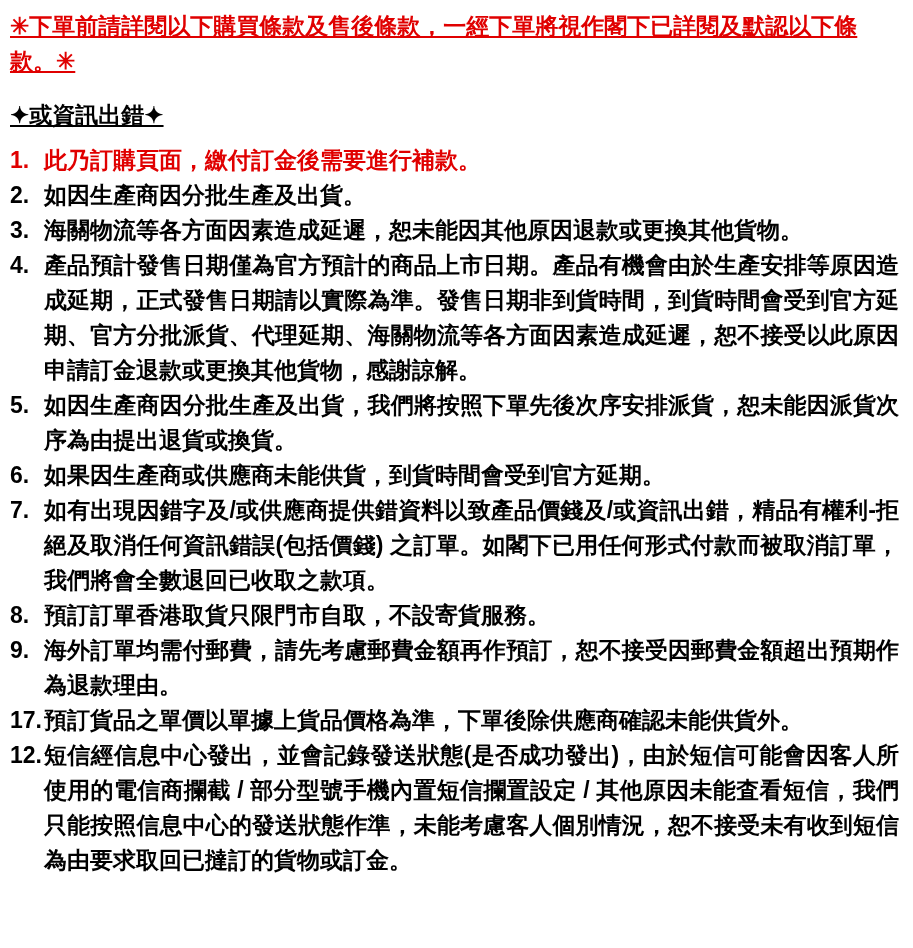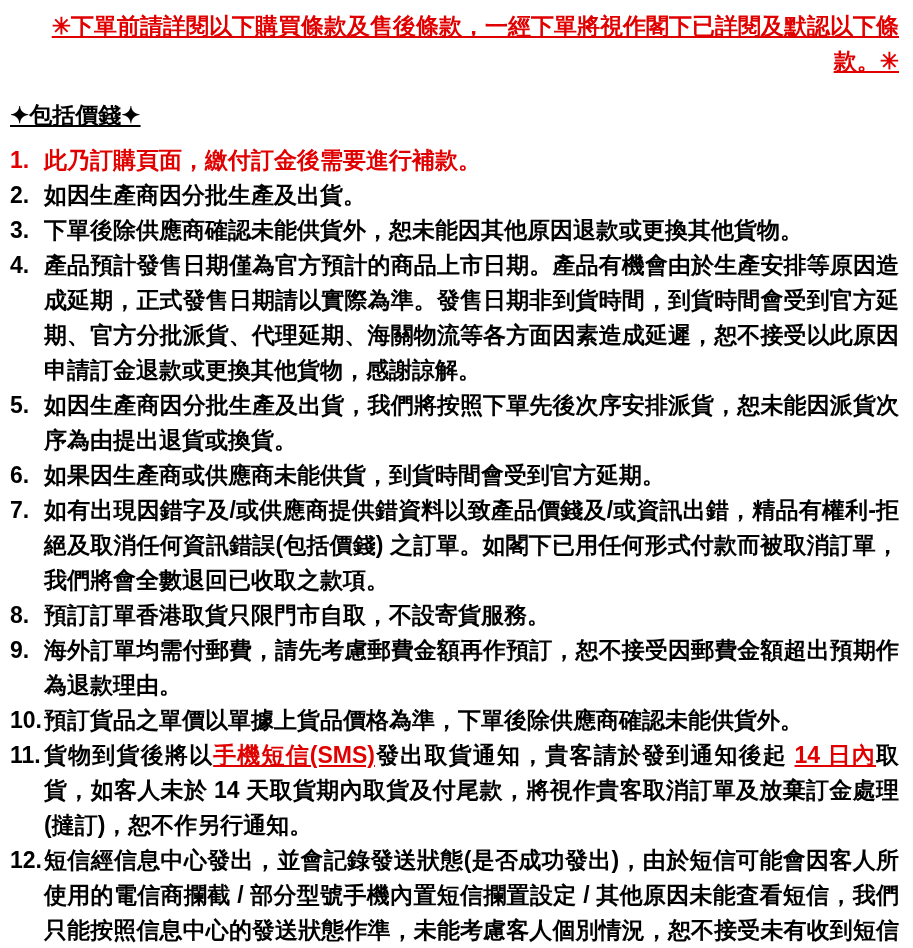--- a/index.html
+++ b/index.html
@@ -14,21 +14,20 @@
     font-family: "Liberation Sans", sans-serif;
     font-weight: bold;
     font-size: 23px;
     line-height: 35px;
     color: #000000;
   }
   .header-notice {
     color: var(--accent-red, #e00000);
     text-decoration: underline;
     margin: 0 0 0 2px;
-    text-align: right;
   }
   .section-title {
     margin-top: 19px;
     margin-left: 2px;
   }
   .section-title .title-text {
     text-decoration: underline;
   }
   .terms-list {
     margin-top: 10px;
@@ -55,35 +54,35 @@
   }
 </style>
 </head>
 <body>
 
 <div class="page">
 
   <div class="header-notice">✳下單前請詳閱以下購買條款及售後條款，一經下單將視作閣下已詳閱及默認以下條款。✳</div>
 
   <div class="section-title">
-    <span class="title-text">✦包括價錢✦</span>
+    <span class="title-text">✦或資訊出錯✦</span>
   </div>
 
   <div class="terms-list">
       <div class="term-row">
         <span class="term-num red">1.</span>
         <span class="term-text"><span class="red">此乃訂購頁面，繳付訂金後需要進行補款。</span></span>
       </div>
       <div class="term-row">
         <span class="term-num">2.</span>
         <span class="term-text"><span>如因生產商因分批生產及出貨。</span></span>
       </div>
       <div class="term-row">
         <span class="term-num">3.</span>
-        <span class="term-text"><span>下單後除供應商確認未能供貨外，恕未能因其他原因退款或更換其他貨物。</span></span>
+        <span class="term-text"><span>海關物流等各方面因素造成延遲，恕未能因其他原因退款或更換其他貨物。</span></span>
       </div>
       <div class="term-row">
         <span class="term-num">4.</span>
         <span class="term-text"><span>產品預計發售日期僅為官方預計的商品上市日期。產品有機會由於生產安排等原因造成延期，正式發售日期請以實際為準。發售日期非到貨時間，到貨時間會受到官方延期、官方分批派貨、代理延期、海關物流等各方面因素造成延遲，恕不接受以此原因申請訂金退款或更換其他貨物，感謝諒解。</span></span>
       </div>
       <div class="term-row">
         <span class="term-num">5.</span>
         <span class="term-text"><span>如因生產商因分批生產及出貨，我們將按照下單先後次序安排派貨，恕未能因派貨次序為由提出退貨或換貨。</span></span>
       </div>
       <div class="term-row">
@@ -96,26 +95,22 @@
       </div>
       <div class="term-row">
         <span class="term-num">8.</span>
         <span class="term-text"><span>預訂訂單香港取貨只限門市自取，不設寄貨服務。</span></span>
       </div>
       <div class="term-row">
         <span class="term-num">9.</span>
         <span class="term-text"><span>海外訂單均需付郵費，請先考慮郵費金額再作預訂，恕不接受因郵費金額超出預期作為退款理由。</span></span>
       </div>
       <div class="term-row">
-        <span class="term-num">10.</span>
+        <span class="term-num">17.</span>
         <span class="term-text"><span>預訂貨品之單價以單據上貨品價格為準，下單後除供應商確認未能供貨外。</span></span>
-      </div>
-      <div class="term-row">
-        <span class="term-num">11.</span>
-        <span class="term-text"><span>貨物到貨後將以</span><span class="red-underline">手機短信(SMS)</span><span>發出取貨通知，貴客請於發到通知後起 </span><span class="red-underline">14 日內</span><span>取貨，如客人未於 14 天取貨期內取貨及付尾款，將視作貴客取消訂單及放棄訂金處理(撻訂)，恕不作另行通知。</span></span>
       </div>
       <div class="term-row">
         <span class="term-num">12.</span>
         <span class="term-text"><span>短信經信息中心發出，並會記錄發送狀態(是否成功發出)，由於短信可能會因客人所使用的電信商攔截 / 部分型號手機內置短信攔置設定 / 其他原因未能査看短信，我們只能按照信息中心的發送狀態作準，未能考慮客人個別情況，恕不接受未有收到短信為由要求取回已撻訂的貨物或訂金。</span></span>
       </div>
     </div>
 
 </div>
 
 </body></html>

